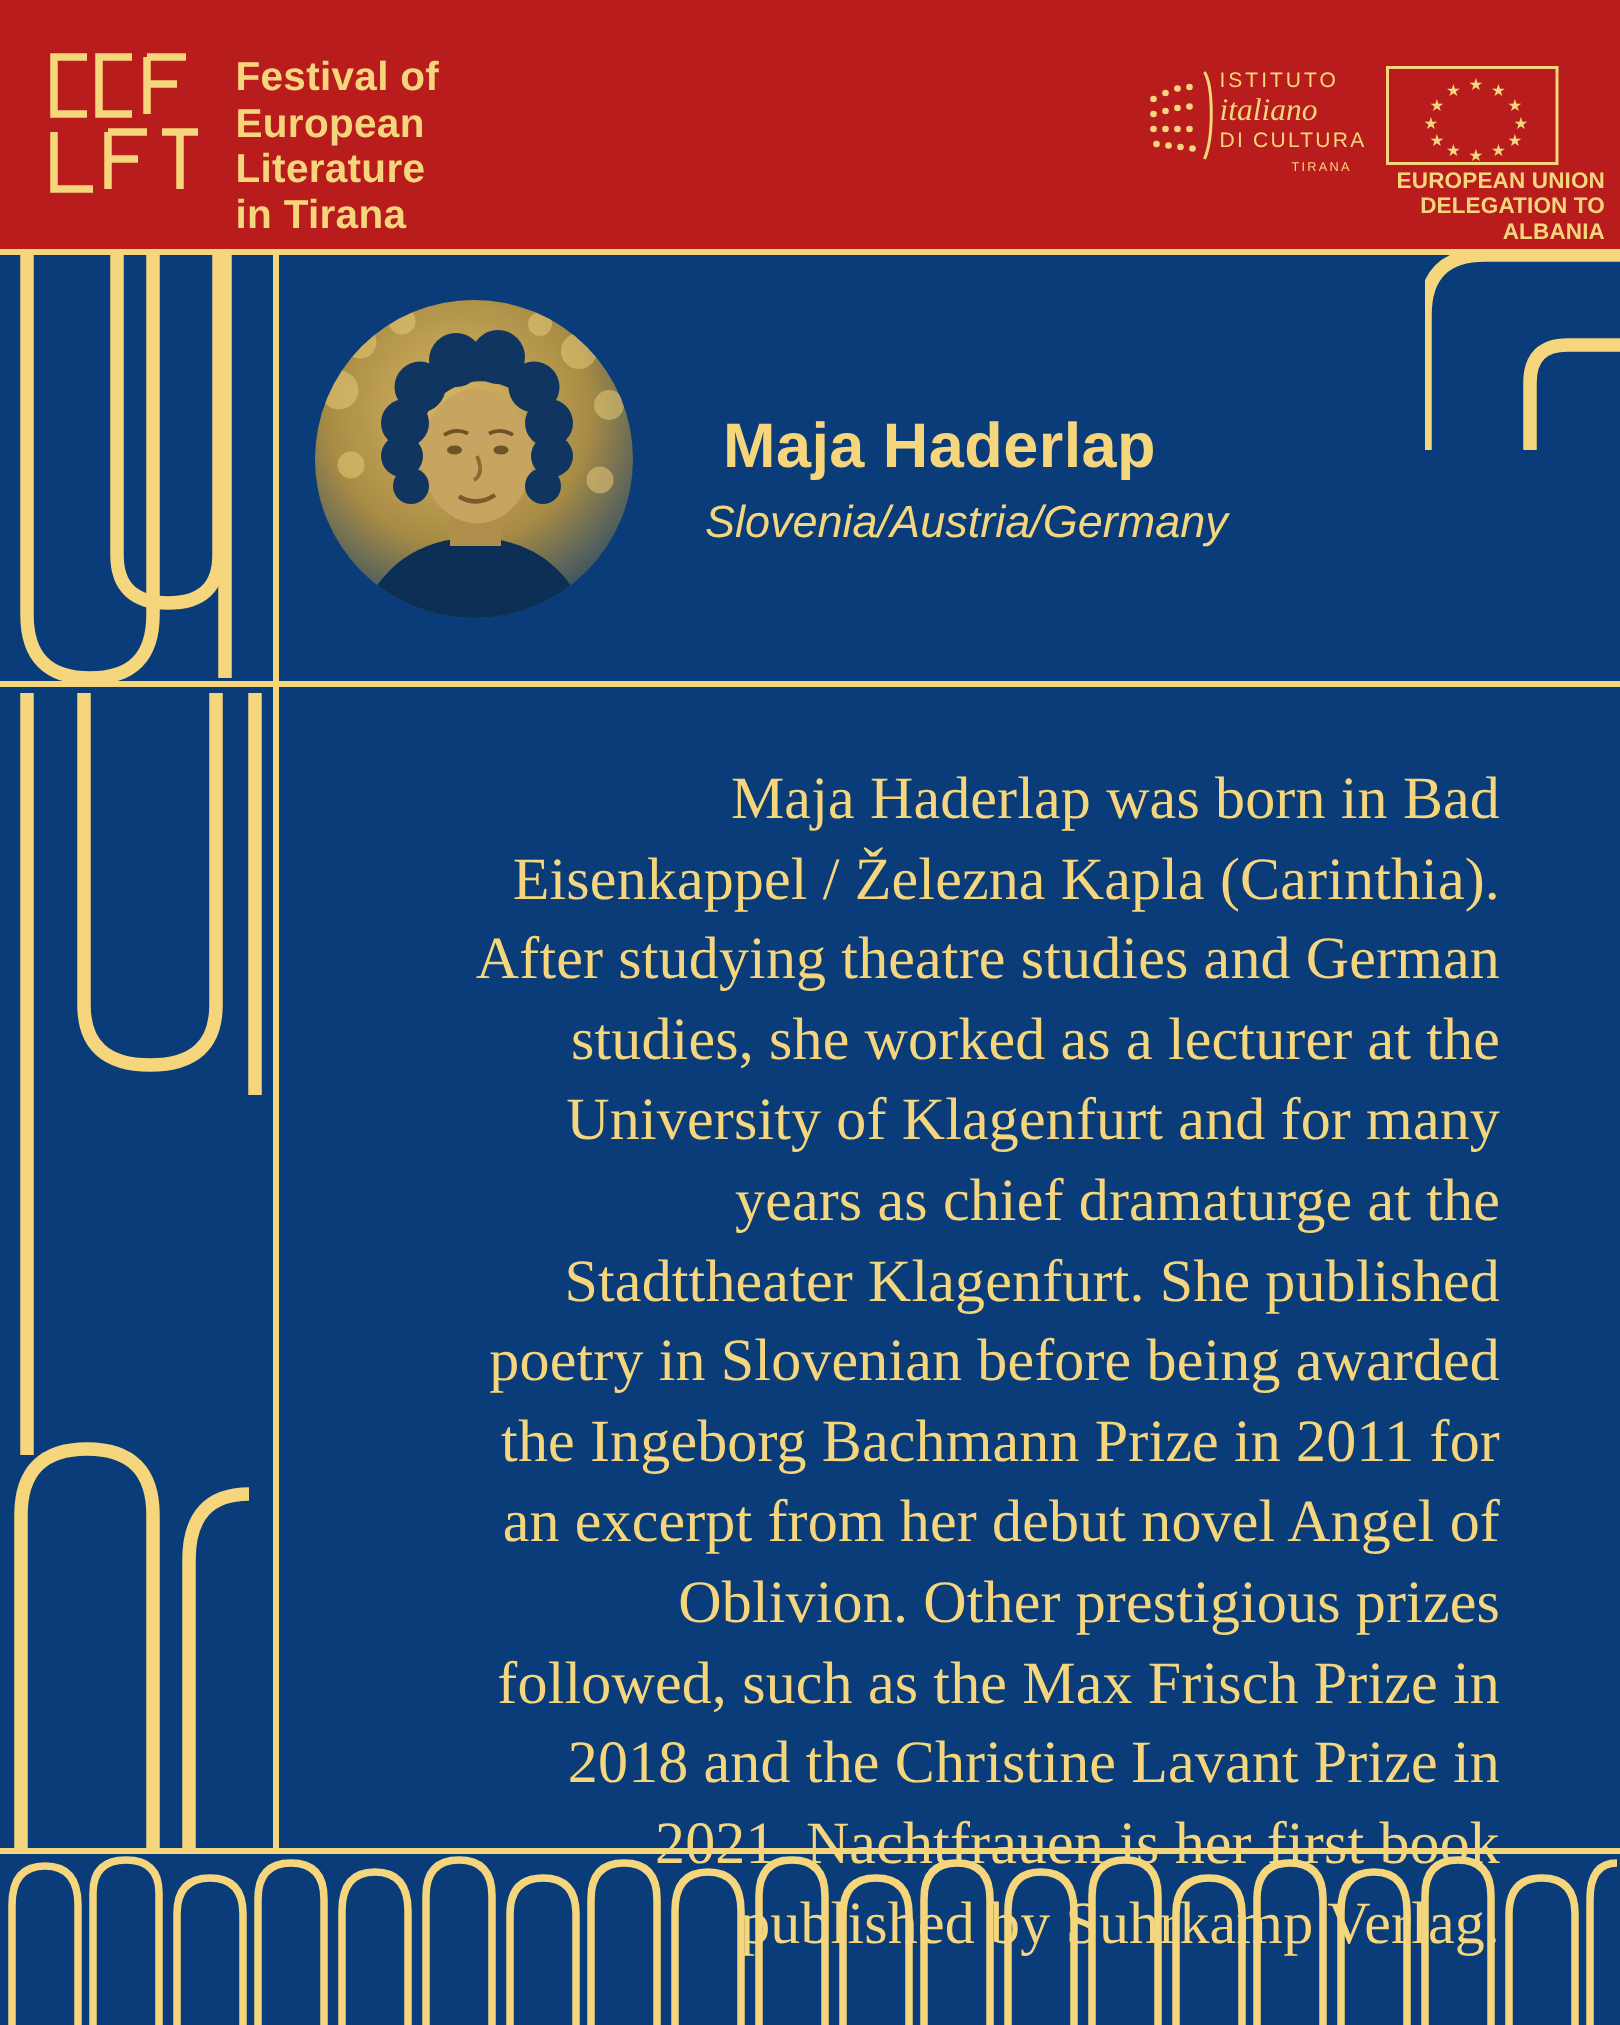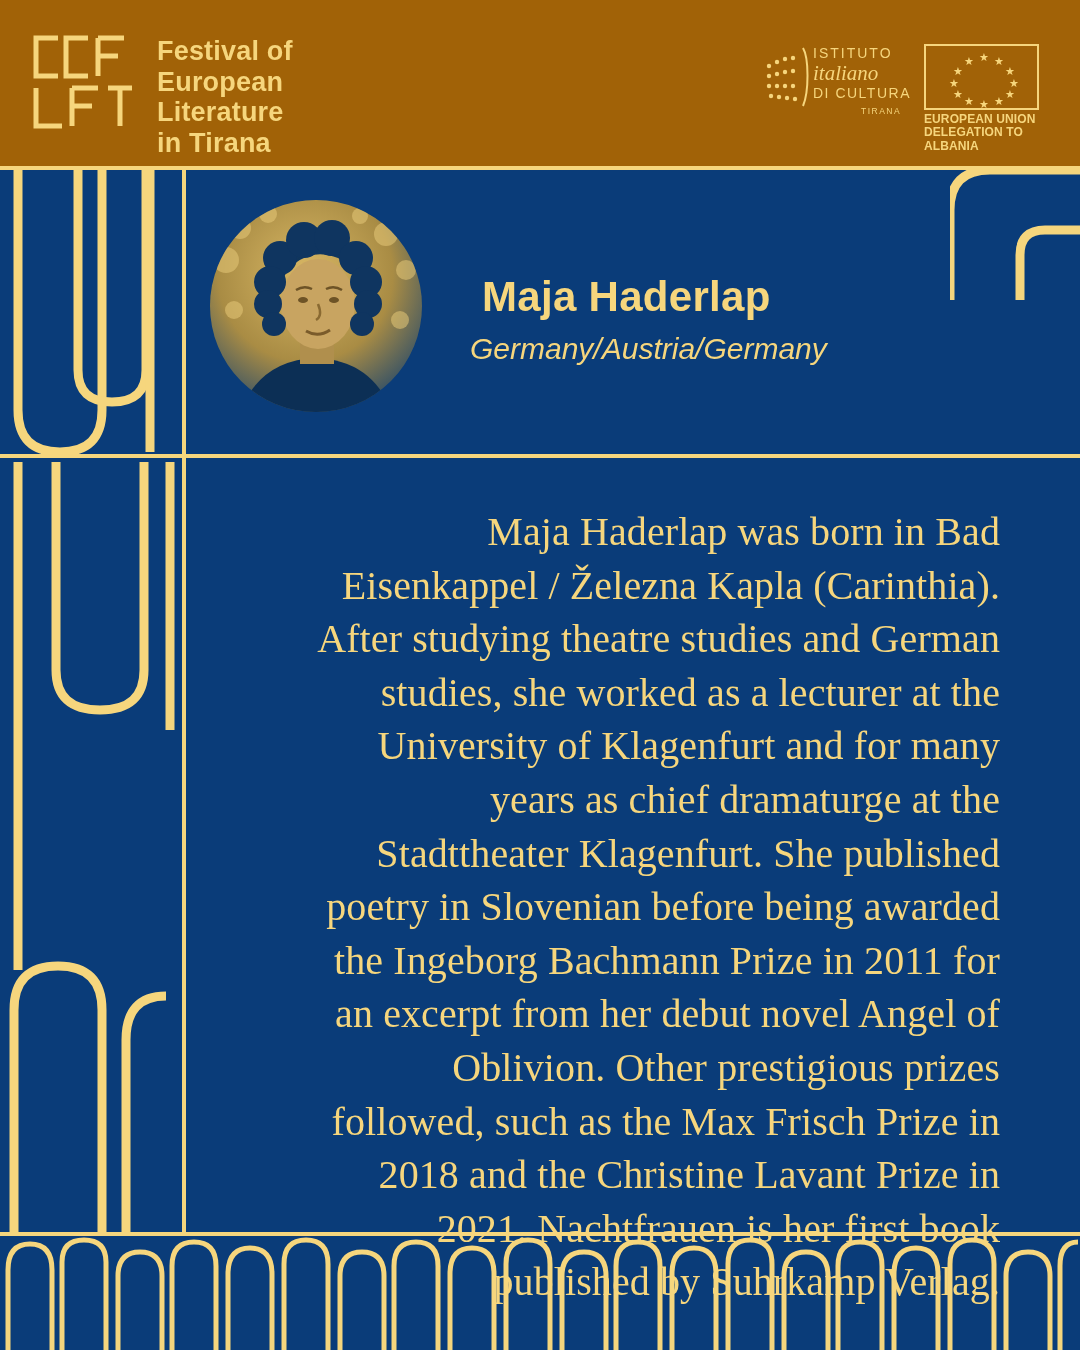--- a/index.html
+++ b/index.html
@@ -20,21 +20,21 @@
     height: 1350px;
     background: #0a3c79;
     overflow: hidden;
   }
 
   
   .header {
     position: absolute;
     left: 0; top: 0;
     width: 1080px; height: 166px;
-    background: #a16207;
+    background: #b91c1c;
     display: flex;
     align-items: center;
   }
   .logo-mark {
     position: absolute;
     left: 28px; top: 32px;
     width: 108px; height: 100px;
   }
   .festival-title {
     position: absolute;
@@ -64,26 +64,27 @@
     position: relative;
   }
   .eu-star {
     position: absolute;
     color: #f6d67d;
     font-size: 11px;
     line-height: 11px;
   }
   .eu-caption {
     color: #f6d67d;
-    font-size: 12px;
+    font-size: 15px;
     font-weight: bold;
     line-height: 1.12;
     margin-top: 3px;
     white-space: pre-line;
     letter-spacing: 0.1px;
+    text-align: right;
   }
 
   
   .hline {
     position: absolute;
     left: 0;
     width: 1080px;
     height: 4px;
     background: #f6d67d;
   }
@@ -324,21 +325,21 @@
       </g>
       <path d="M86 90 q8 -5 16 -1" stroke="#6d5326" stroke-width="2.5" fill="none"></path>
       <path d="M116 89 q8 -4 16 1" stroke="#6d5326" stroke-width="2.5" fill="none"></path>
       <path d="M108 104 q5 12 -2 16" stroke="#8a6a32" stroke-width="2.5" fill="none"></path>
       <path d="M96 131 q12 7 24 -1" stroke="#7a5b2b" stroke-width="3" fill="none"></path>
     </svg>
   </div>
 
   <div class="name-block">
     <h1 class="author-name">Maja Haderlap</h1>
-    <p class="author-country">Germany/Austria/Germany</p>
+    <p class="author-country">Slovenia/Austria/Germany</p>
   </div>
 
   <div class="bio">Maja Haderlap was born in Bad Eisenkappel / Železna Kapla (Carinthia). After studying theatre studies and German studies, she worked as a lecturer at the University of Klagenfurt and for many years as chief dramaturge at the Stadttheater Klagenfurt. She published poetry in Slovenian before being awarded the Ingeborg Bachmann Prize in 2011 for an excerpt from her debut novel Angel of Oblivion. Other prestigious prizes followed, such as the Max Frisch Prize in 2018 and the Christine Lavant Prize in 2021. Nachtfrauen is her first book published by Suhrkamp Verlag.</div>
 
   <div class="bottom-band">
     <svg width="1080" height="114" viewBox="0 0 1080 114">
       <g fill="none" stroke="#f6d67d" stroke-width="5">
         <path d="M8 114 V34 Q8 8 30 8 Q52 8 52 34 V114"></path>
         <path d="M62 114 V26 Q62 4 84 4 Q106 4 106 26 V114"></path>
         <path d="M118 114 V40 Q118 16 140 16 Q162 16 162 40 V114"></path>

